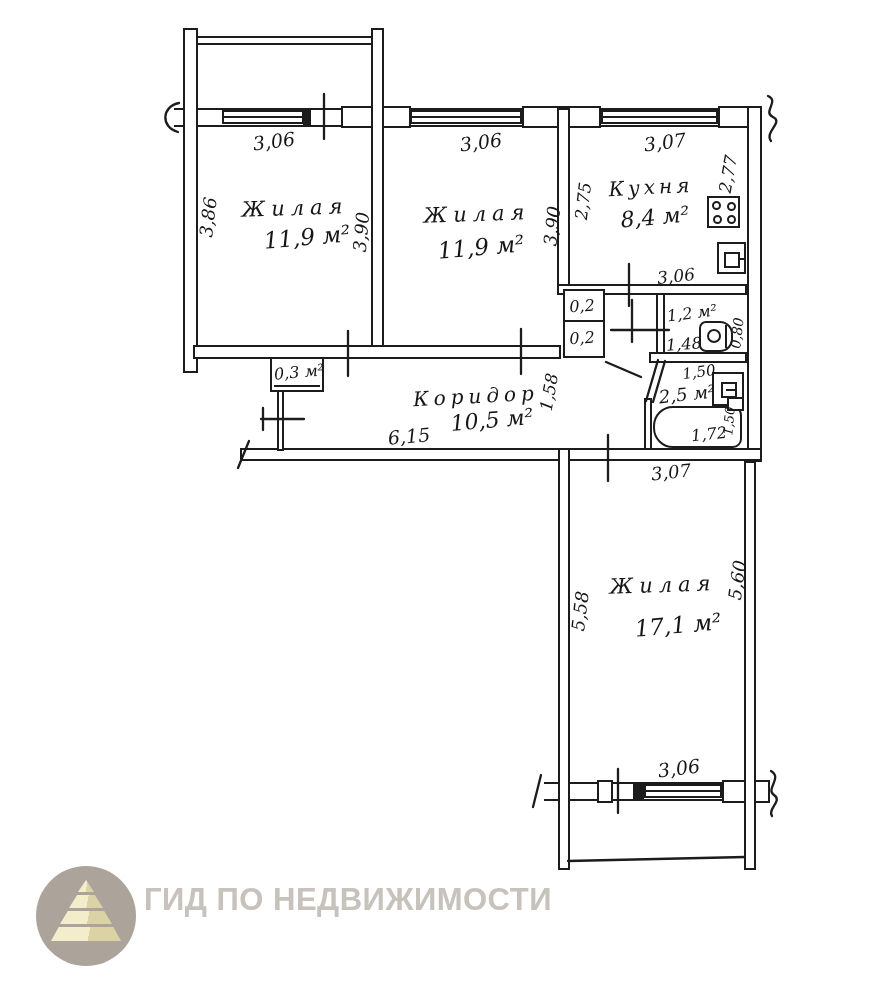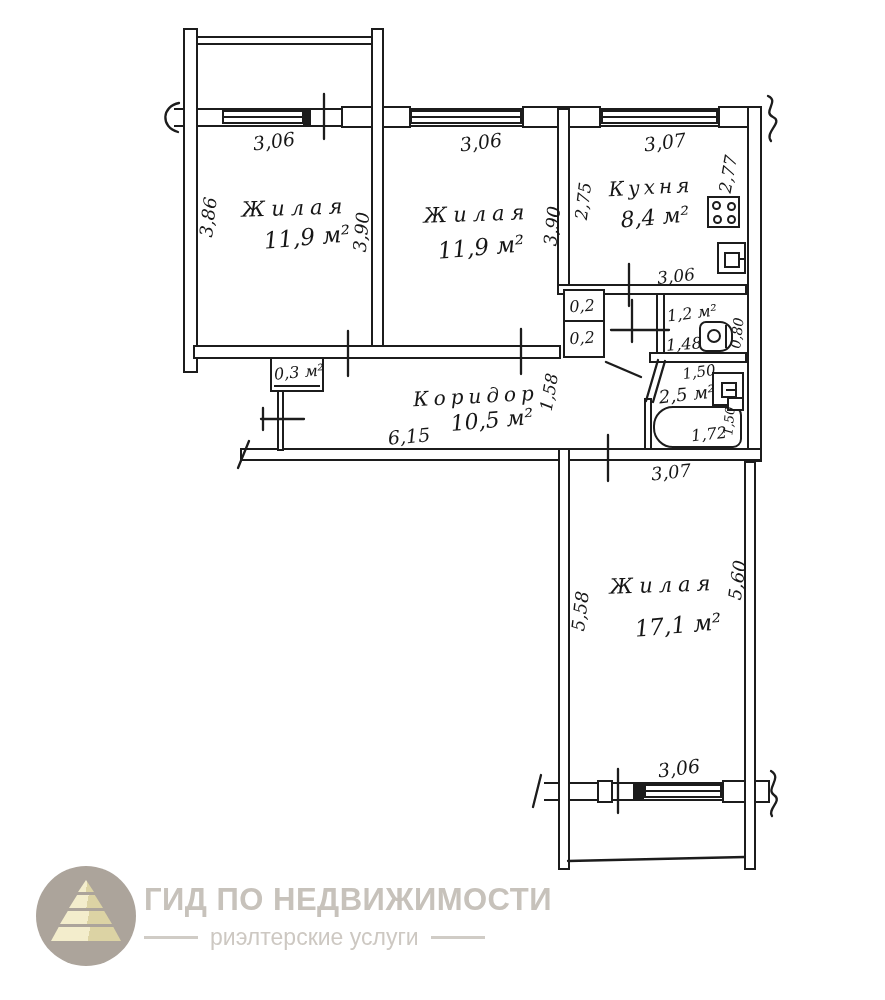--- a/index.html
+++ b/index.html
@@ -164,20 +164,15 @@
   <div class="brand">
     <div class="brand-circle" style="background:#aca49b;">
       <div style="position:absolute;left:11px;top:0;width:78px;height:90px;">
         <span class="tier" style="top:14px;width:16px;height:12px;background:linear-gradient(100deg,#f3edcc 54%,#dcd3a4 54%);clip-path:polygon(50% 0,100% 100%,0 100%);"></span>
         <span class="tier" style="top:29px;width:34px;height:13px;background:linear-gradient(100deg,#f3edcc 54%,#dcd3a4 54%);clip-path:polygon(24% 0,76% 0,100% 100%,0 100%);"></span>
         <span class="tier" style="top:45px;width:52px;height:13px;background:linear-gradient(100deg,#f3edcc 54%,#dcd3a4 54%);clip-path:polygon(15% 0,85% 0,100% 100%,0 100%);"></span>
         <span class="tier" style="top:61px;width:70px;height:14px;background:linear-gradient(100deg,#f3edcc 54%,#dcd3a4 54%);clip-path:polygon(11% 0,89% 0,100% 100%,0 100%);"></span>
       </div>
     </div>
     <div class="brand-title" style="color:#c7c2bb;">ГИД ПО НЕДВИЖИМОСТИ</div>
-    <div class="brand-sub">
-      <span class="dash" style="background:#d0ccc6;"></span>
-      <span style="color:#cdc8c2;">риэлтерские услуги</span>
-      <span class="dash" style="background:#d0ccc6;"></span>
-    </div>
   </div>
 
 </div>
 
 </body></html>

